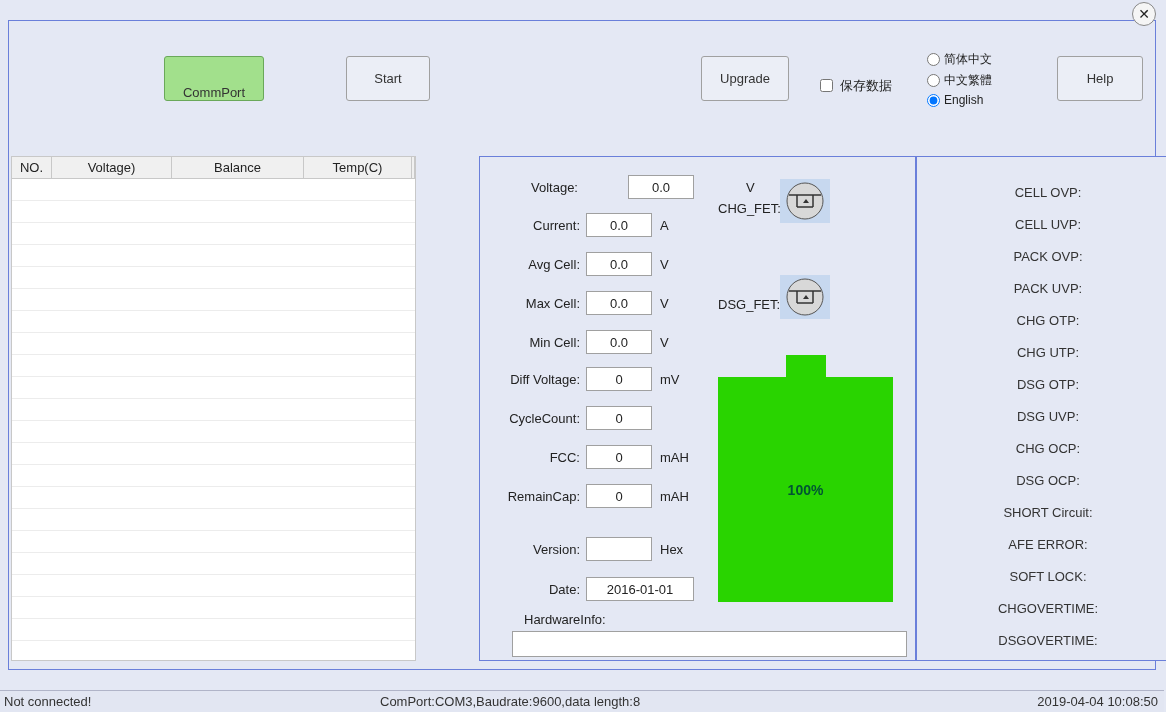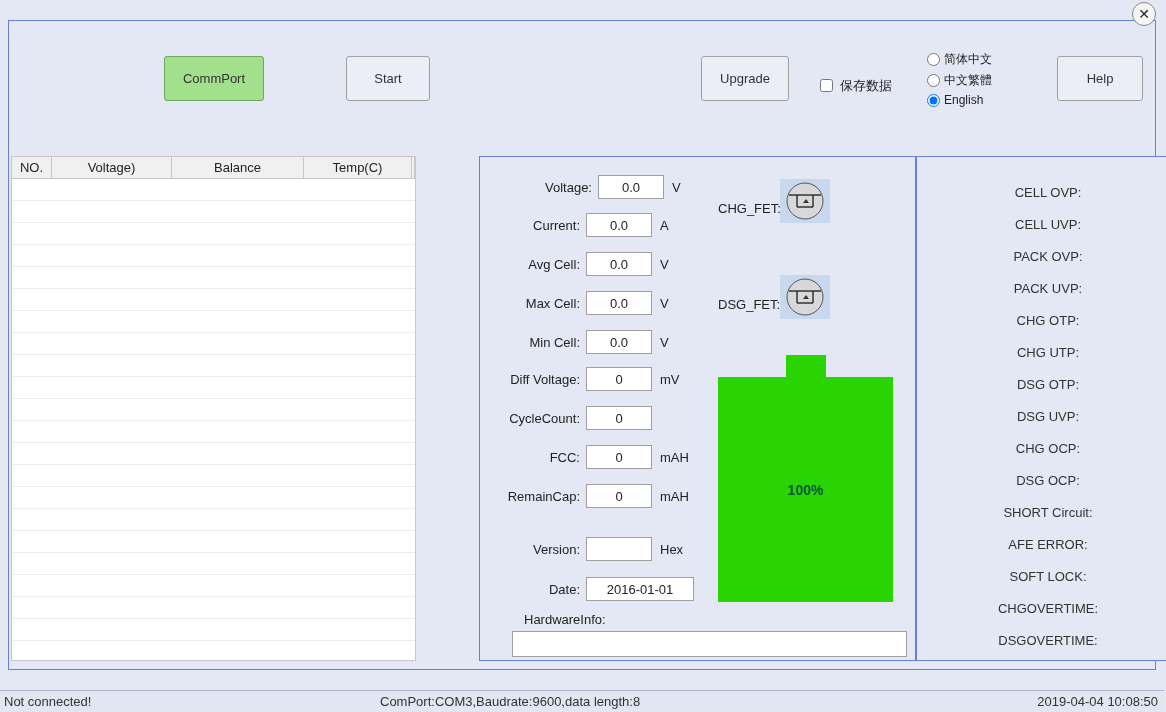--- a/index.html
+++ b/index.html
@@ -7,21 +7,21 @@
   body { background:#e4e8f4; position:relative; }
 
   
   .top-close { position:absolute; top:2px; right:10px; width:24px; height:24px; border:1px solid #888; border-radius:50%; background:#f5f5f5; display:flex; align-items:center; justify-content:center; font-size:14px; cursor:pointer; z-index:10;}
 
   .outer { position:absolute; left:8px; top:20px; width:1148px; height:650px; border:1px solid #6a7fda; background:#e4e8f4; }
 
   .toolbar-area { position:absolute; left:0; top:0; width:100%; height:105px; }
   .btn { background:#ebeef6; border:1px solid #a0a0a0; border-radius:3px; display:flex; align-items:center; justify-content:center; cursor:pointer; color:#333; }
   .btn.green { background:#a2e08c; border:1px solid #6aa85a; }
-  .commport { position:absolute; left:155px; top:35px; width:100px; height:45px; }
+  .commport { position:absolute; left:155px; top:35px; width:100px; height:45px;align-items:flex-end; }
   .start    { position:absolute; left:337px; top:35px; width:84px;  height:45px; }
   .upgrade  { position:absolute; left:692px; top:35px; width:88px;  height:45px; }
   .help     { position:absolute; left:1048px; top:35px; width:86px; height:45px; }
 
   .savedata { position:absolute; left:807px; top:55px; display:flex; align-items:center; gap:4px; }
   .savedata input { width:13px; height:13px; }
 
   .langs { position:absolute; left:918px; top:30px; display:flex; flex-direction:column; gap:4px; }
   .langs label { display:flex; align-items:center; gap:4px; font-size:12px; }
   .langs input { width:13px; height:13px; margin:0; }
@@ -46,21 +46,21 @@
   .lt-body { height:484px; background:repeating-linear-gradient(#fff 0, #fff 21px, #ececec 21px, #ececec 22px); }
 
   
   .mid { position:absolute; left:470px; top:2px; width:437px; height:505px; border:1px solid #6a7fda; background:#e4e8f4; }
   .kvrow { position:absolute; display:flex; align-items:center; }
   .kvrow .klabel { width:104px; text-align:right; padding-right:6px; color:#222; }
   .kvrow .valbox { width:66px; height:24px; border:1px solid #a0a0a0; background:#fff; text-align:center; display:flex; align-items:center; justify-content:center; font-family: Tahoma, Arial; }
   .kvrow .valbox.wide { width:108px; }
   .kvrow .unit { padding-left:8px; width:35px; }
   
-  .r1 { top:18px;  left:14px; }
+  .r1 { top:18px;  left:0;gap:44px; }
   .r2 { top:56px;  left:2px; }
   .r3 { top:95px;  left:2px; }
   .r4 { top:134px; left:2px; }
   .r5 { top:173px; left:2px; }
   .r6 { top:210px; left:2px; }
   .r7 { top:249px; left:2px; }
   .r8 { top:288px; left:2px; }
   .r9 { top:327px; left:2px; }
   .r10{ top:380px; left:2px; }
   .r11{ top:420px; left:2px; }

